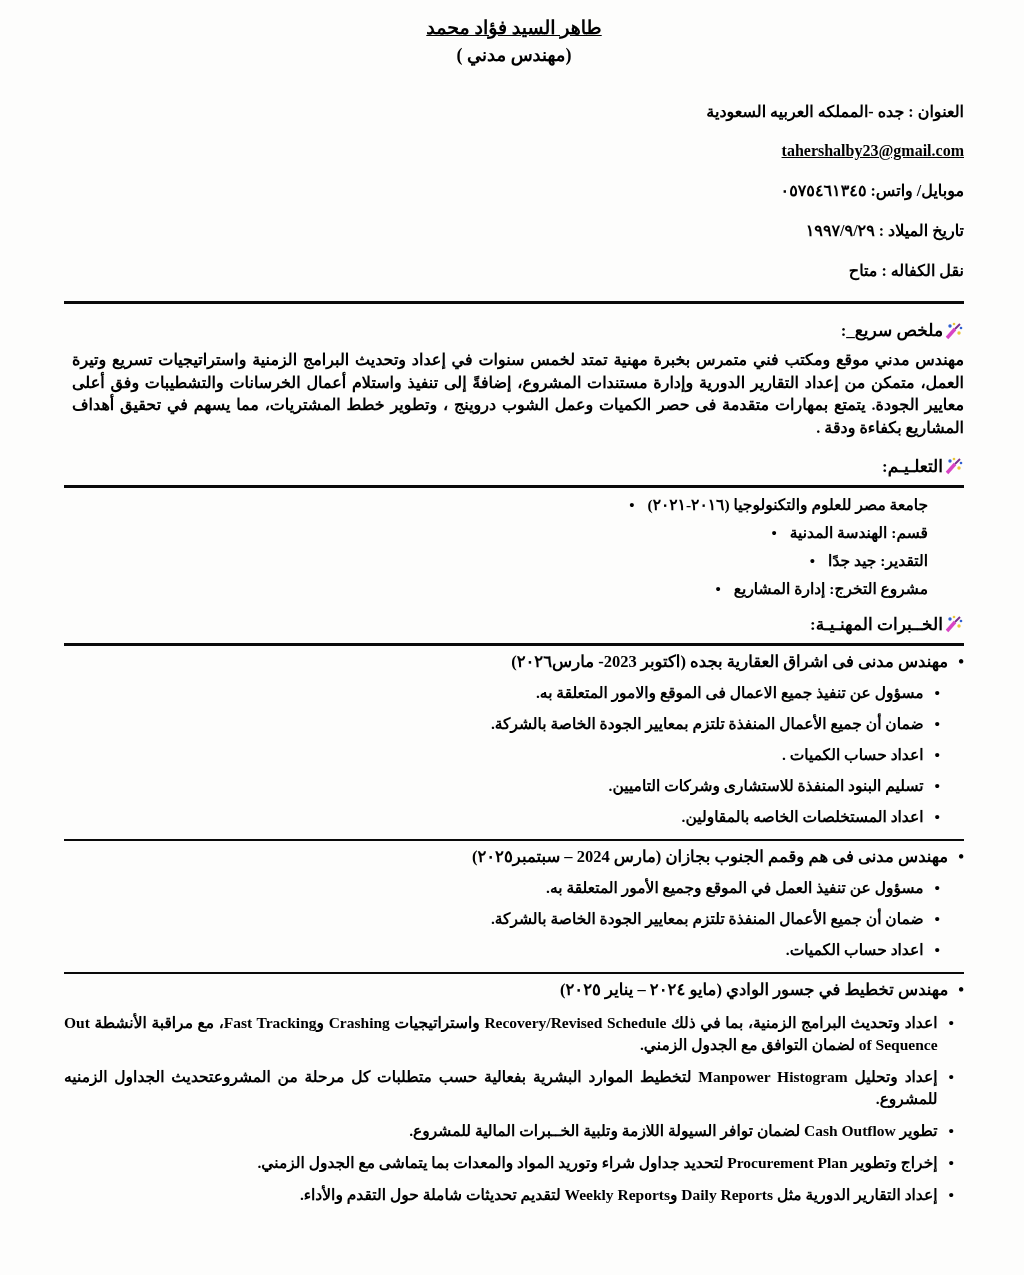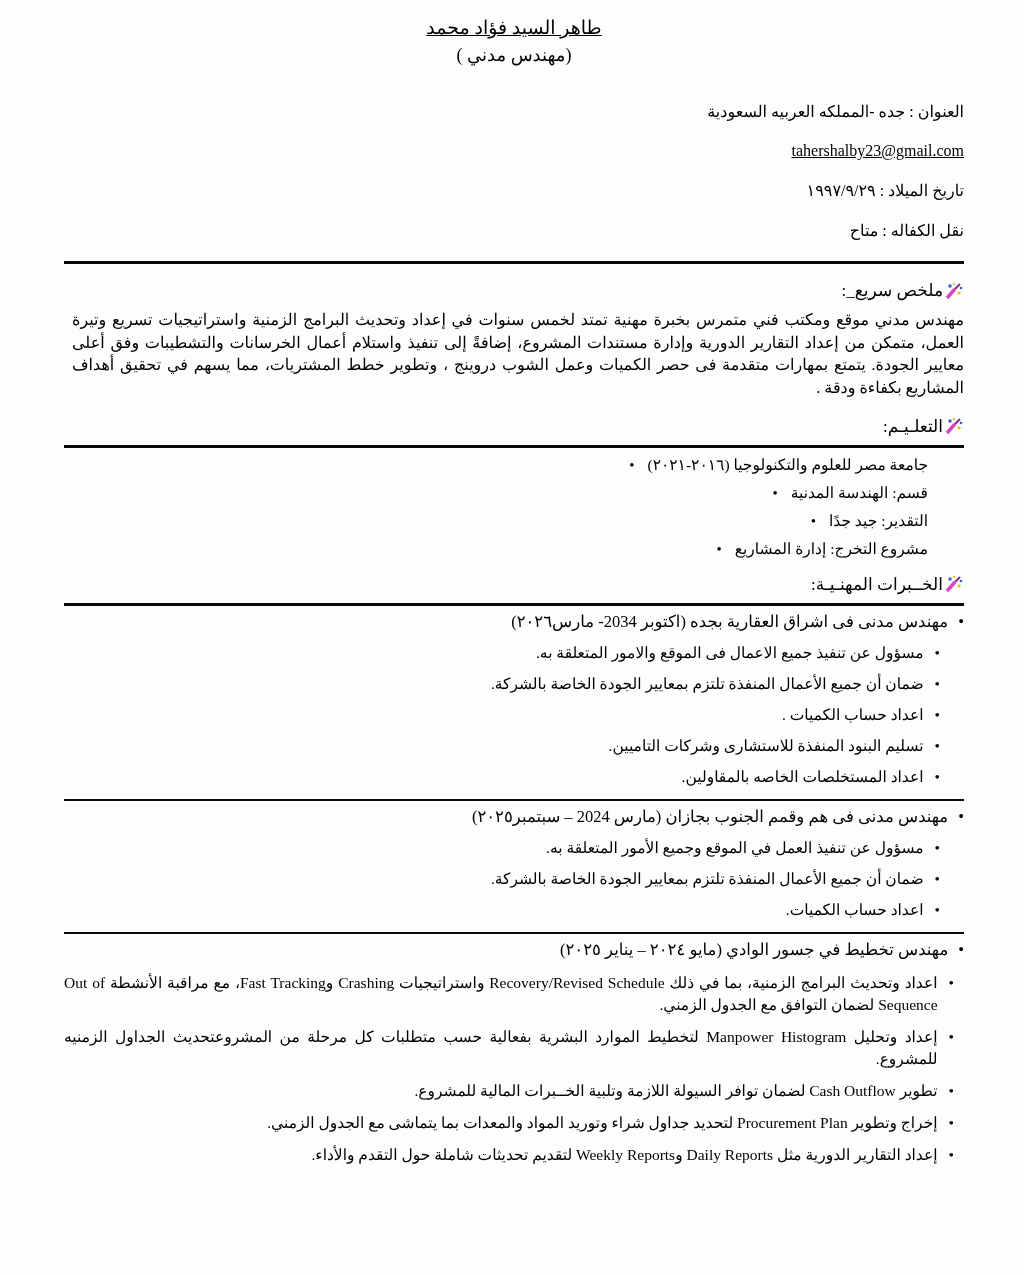--- a/index.html
+++ b/index.html
@@ -1,21 +1,21 @@
 <!DOCTYPE html>
 <html lang="ar"><head>
 <meta charset="utf-8">
 <style>
   * { box-sizing: border-box; }
   body { margin: 0; background: #ffffff; }
   .page {
     width: 1024px; height: 1275px; margin: 0 auto; position: relative;
     background: #fdfdfc; color: #000;
     font-family: "Liberation Serif", "DejaVu Serif", serif;
-    font-weight: normal;
+    font-weight: bold;
     padding: 16px 60px 8px 64px;
     overflow: hidden;
   }
   .doc-header { text-align: center; }
   .name { font-size: 19px; text-decoration: underline; }
   .job-title { font-size: 18px; margin-top: 5px; }
 
   .contact { direction: rtl; text-align: right; margin-top: 36px; }
   .contact-line { font-size: 16px; margin-bottom: 21px; }
   .contact-line.email { text-decoration: underline; unicode-bidi: embed; }
@@ -48,20 +48,21 @@
 <div class="page">
 
   <div class="doc-header">
     <div class="name">طاهر السيد فؤاد محمد</div>
     <div class="job-title">( مهندس مدني)</div>
   </div>
 
   <div class="contact">
     <div class="contact-line">العنوان : جده -المملكه العربيه السعودية</div>
     <div class="contact-line email">tahershalby23@gmail.com</div>
+    <div class="contact-line">موبايل/ واتس: ٠٥٧٥٤٦١٣٤٥</div>
     <div class="contact-line">تاريخ الميلاد : ١٩٩٧/٩/٢٩</div>
     <div class="contact-line">نقل الكفاله : متاح</div>
   </div>
 
   <hr class="rule">
 
   <div class="section-header">
     <span class="sparkle">
       <svg viewBox="0 0 20 20" width="20" height="20" aria-hidden="true">
         <path d="M3 17 L11 8" stroke="#d844c4" stroke-width="3.4" fill="none"></path>
@@ -117,21 +118,21 @@
         <circle cx="10" cy="3" r="1.3" fill="#e8c63a"></circle>
         <circle cx="17" cy="7" r="1.3" fill="#2f5fd0"></circle>
       </svg>
     </span>
     <span>الخــبرات المهنـيـة:</span>
   </div>
 
   <hr class="rule">
 
   <div class="exp-heading">
-      <span class="txt">مهندس مدنى فى اشراق العقارية بجده (اكتوبر 2034- مارس٢٠٢٦)</span>
+      <span class="txt">مهندس مدنى فى اشراق العقارية بجده (اكتوبر 2023- مارس٢٠٢٦)</span>
     </div>
   <div class="exp-list">
     <div class="exp-item">
         <div class="txt">مسؤول عن تنفيذ جميع الاعمال فى الموقع والامور المتعلقة به.</div>
       </div>
     <div class="exp-item">
         <div class="txt">ضمان أن جميع الأعمال المنفذة تلتزم بمعايير الجودة الخاصة بالشركة.</div>
       </div>
     <div class="exp-item">
         <div class="txt">اعداد حساب الكميات .</div>

